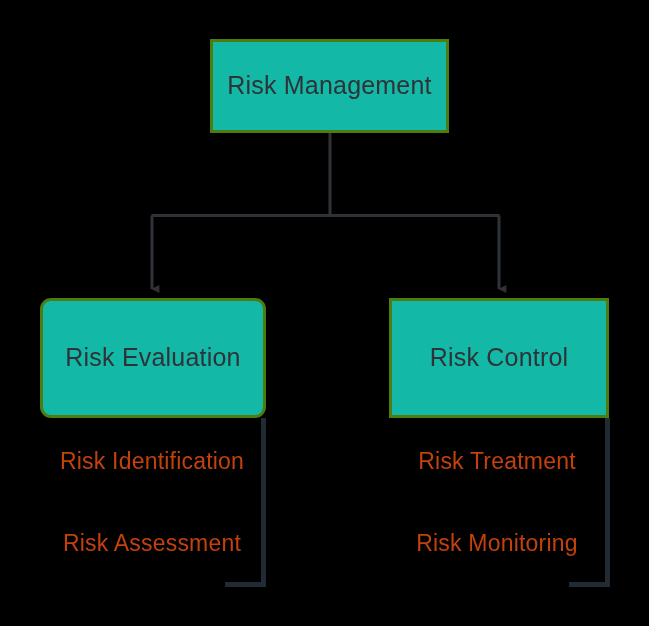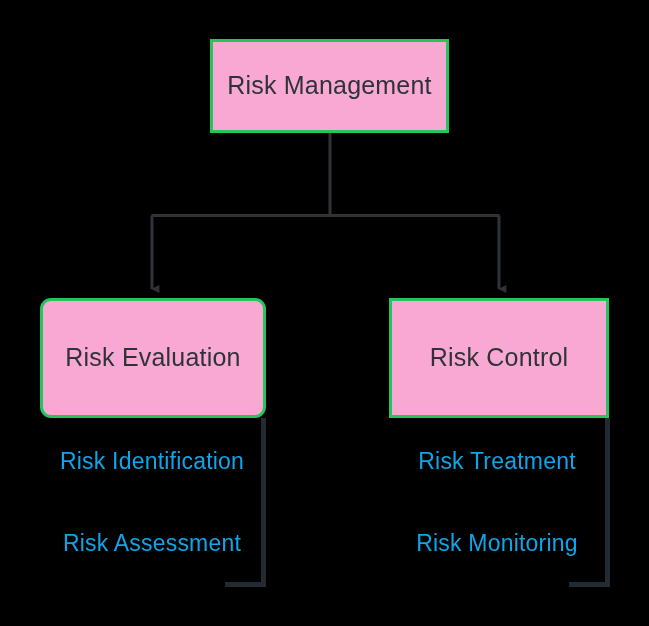--- a/index.html
+++ b/index.html
@@ -23,22 +23,22 @@
   #diagram-svg {
     position: absolute;
     left: 0;
     top: 0;
     width: 649px;
     height: 626px;
   }
   .node-box {
     position: absolute;
     box-sizing: border-box;
-    background: #f9a8d4;
-    border: 3px solid #22c55e;
+    background: #14b8a6;
+    border: 3px solid #4d7c0f;
     display: flex;
     align-items: center;
     justify-content: center;
   }
   .node-label {
     color: #2f3338;
     font-size: 25px;
     font-weight: 400;
     letter-spacing: 0.2px;
     line-height: 1.1;
@@ -58,21 +58,21 @@
     border-radius: 11px;
   }
   #node-risk-control {
     left: 389px;
     top: 298px;
     width: 220px;
     height: 120px;
   }
   .sub-label {
     position: absolute;
-    color: #0ea5e9;
+    color: #c2410c;
     font-size: 23px;
     font-weight: 400;
     letter-spacing: 0.2px;
     white-space: nowrap;
     text-align: center;
     transform: translate(-50%, -50%);
   }
   #sub-risk-identification { left: 152px; top: 461px; }
   #sub-risk-assessment     { left: 152px; top: 543px; }
   #sub-risk-treatment      { left: 497px; top: 461px; }

